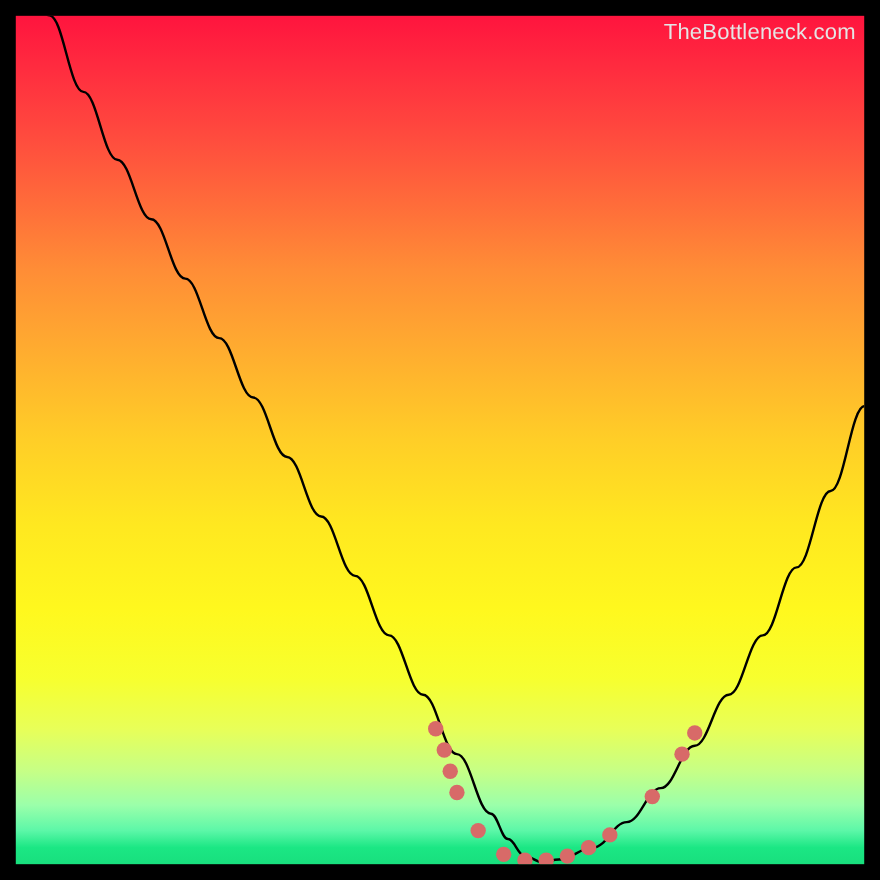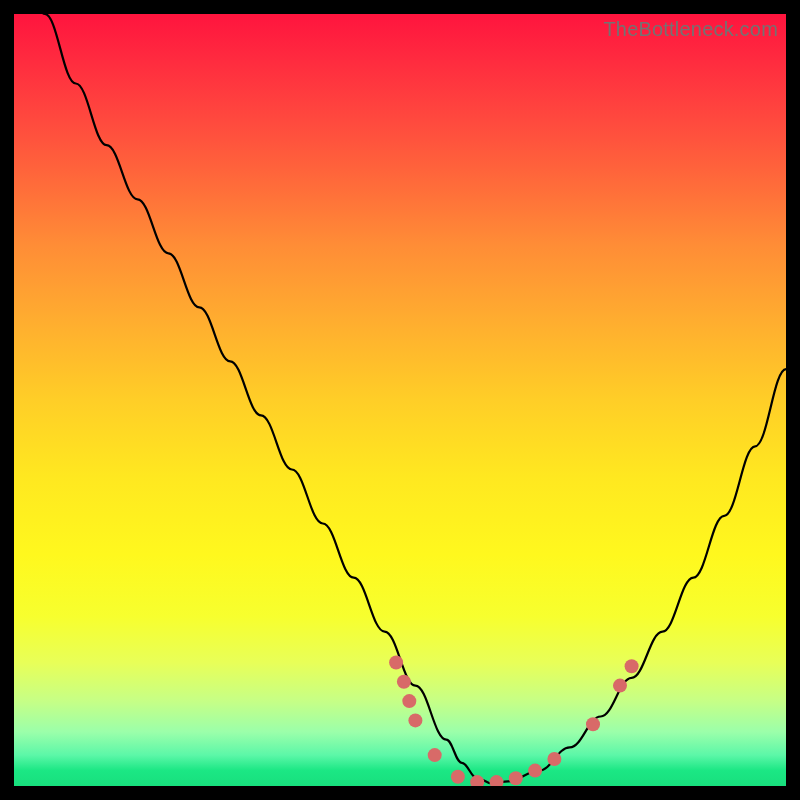--- a/index.html
+++ b/index.html
@@ -52,21 +52,21 @@
       #1be784 98%,
       #18df7d 100%
     );
   }
   .watermark {
     position: absolute;
     top: 18px;
     right: 22px;
     font-size: 20px;
     font-weight: 400;
-    color: #737373;
+    color: #e5e5e5;
     z-index: 20;
     letter-spacing: 0.2px;
   }
   svg.curve {
     position: absolute;
     top: 0; left: 0;
     width: 100%;
     height: 100%;
     z-index: 5;
   }

